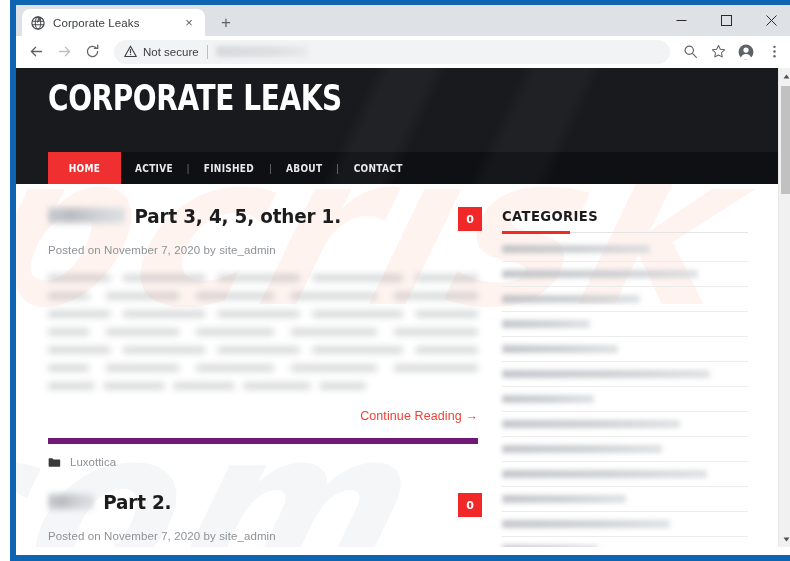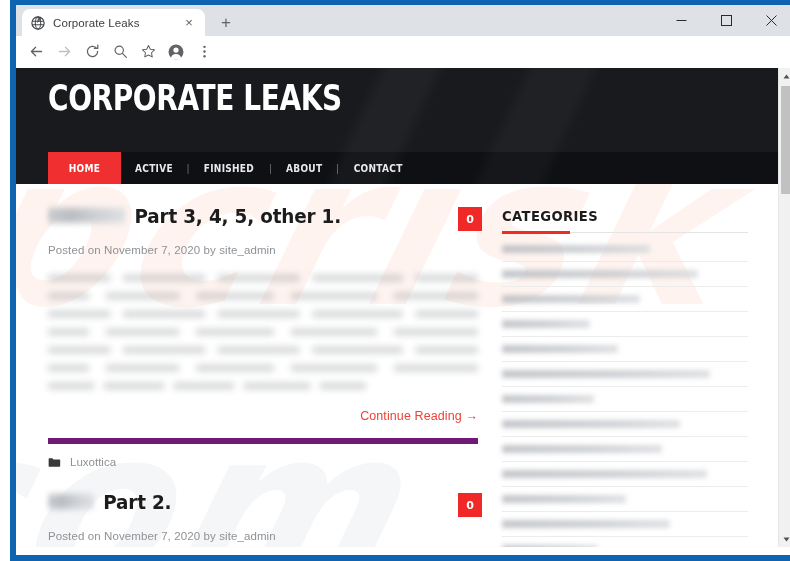--- a/index.html
+++ b/index.html
@@ -512,20 +512,32 @@
           <path d="M4 10h11.5M11 5l5 5-5 5" fill="none" stroke="currentColor" stroke-width="1.5" stroke-linecap="round" stroke-linejoin="round"></path>
         </svg>
       </div>
       <div class="nav-btn">
         <svg width="17" height="17" viewBox="0 0 20 20">
           <path d="M16 10a6 6 0 1 1-1.9-4.4" fill="none" stroke="currentColor" stroke-width="1.5" stroke-linecap="round"></path>
           <path d="M16.2 2.4v4h-4" fill="none" stroke="currentColor" stroke-width="1.5" stroke-linecap="round" stroke-linejoin="round"></path>
         </svg>
       </div>
 
+      <div class="omnibox">
+        <span class="notsecure-icon">
+          <svg width="13" height="13" viewBox="0 0 14 14">
+            <path d="M7 1.3L13.2 12.4H0.8z" fill="none" stroke="#3c4043" stroke-width="1.2" stroke-linejoin="round"></path>
+            <path d="M7 5v3.3" stroke="#3c4043" stroke-width="1.2" stroke-linecap="round"></path>
+            <circle cx="7" cy="10.3" r="0.72" fill="#3c4043"></circle>
+          </svg>
+        </span>
+        <span class="notsecure-text">Not secure</span>
+        <span class="omnibox-sep"></span>
+        <span class="url-redacted"></span>
+      </div>
 
       <div class="tb-right">
         <div class="tb-icon">
           <svg width="15" height="15" viewBox="0 0 18 18">
             <circle cx="7.5" cy="7.5" r="5" fill="none" stroke="currentColor" stroke-width="1.4"></circle>
             <path d="M11.3 11.3L16 16" stroke="currentColor" stroke-width="1.4" stroke-linecap="round"></path>
           </svg>
         </div>
         <div class="tb-icon">
           <svg width="15" height="15" viewBox="0 0 18 18">

